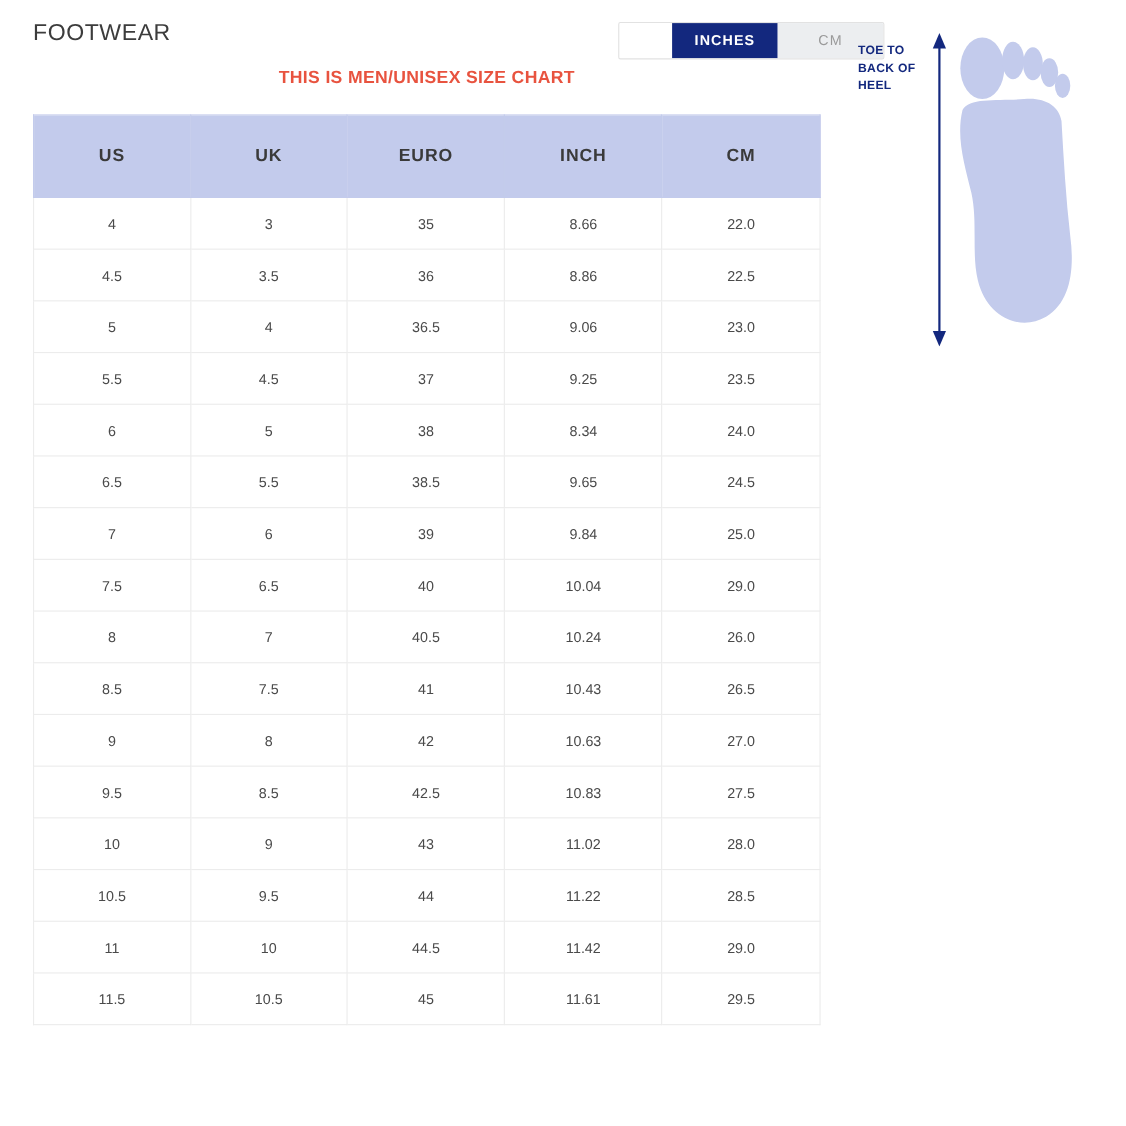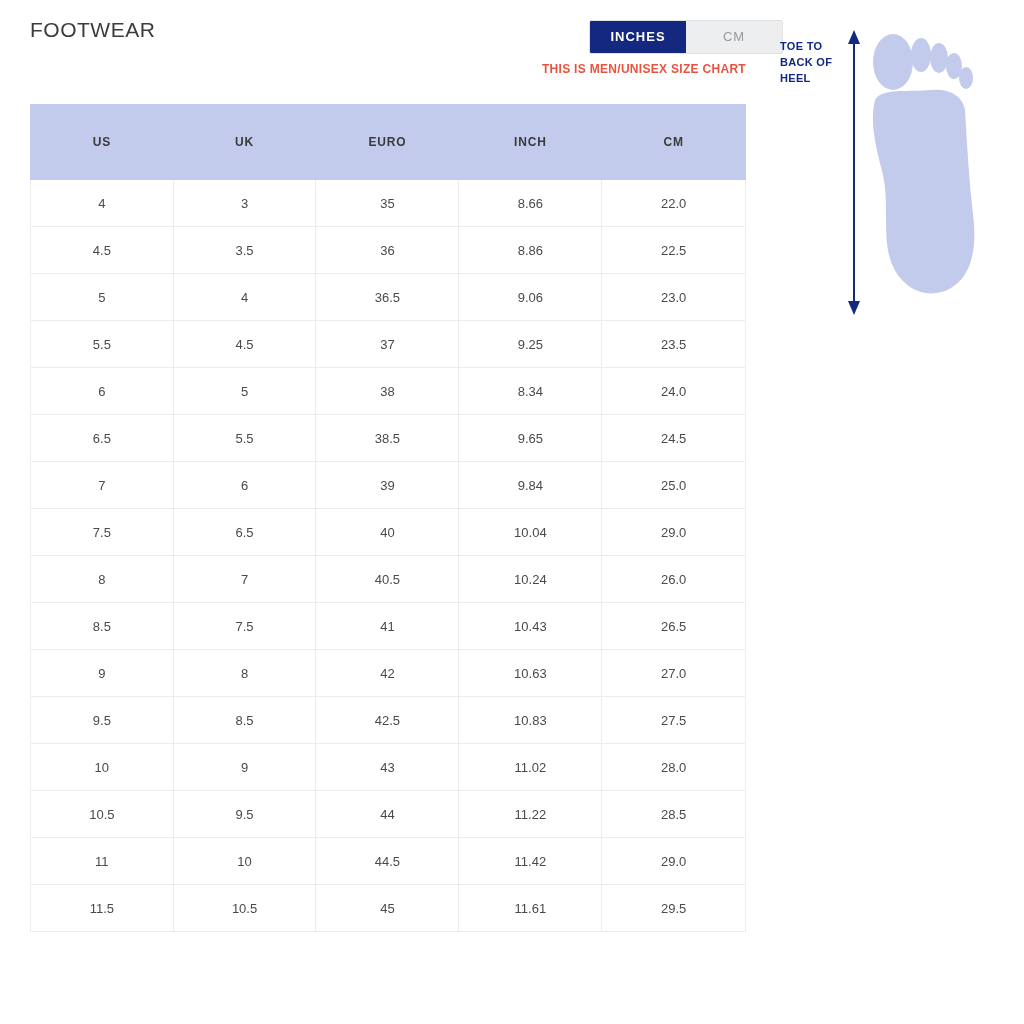--- a/index.html
+++ b/index.html
@@ -21,26 +21,27 @@
     position: absolute;
     left: 30px;
     top: 18px;
     font-size: 21px;
     letter-spacing: 0.5px;
     color: #3c3c3c;
     font-weight: 400;
   }
   .unit-toggle {
     position: absolute;
-    left: 589px;
+    left: 562px;
     top: 20px;
     display: flex;
     border: 1px solid #e2e2e2;
     border-radius: 2px;
     overflow: hidden;
+    padding-left: 48px;
   }
   .unit-btn {
     width: 96px;
     height: 32px;
     line-height: 32px;
     text-align: center;
     font-size: 13px;
     letter-spacing: 1px;
     font-weight: 600;
     cursor: pointer;
@@ -53,38 +54,38 @@
   .unit-btn.inactive {
     background: #eceef0;
     color: #9a9a9a;
     font-weight: 400;
   }
   .subtitle {
     position: absolute;
     left: 30px;
     top: 62px;
     width: 716px;
-    text-align: right;
+    text-align: center;
     color: #e8533f;
-    font-size: 12px;
+    font-size: 16px;
     font-weight: bold;
     letter-spacing: 0.3px;
   }
   table.size-table {
     position: absolute;
     left: 30px;
     top: 104px;
     width: 716px;
     border-collapse: collapse;
     font-size: 13px;
   }
   table.size-table th {
     background: #c3cbec;
     color: #3a3a3a;
-    font-size: 12px;
+    font-size: 16px;
     font-weight: bold;
     letter-spacing: 0.8px;
     height: 72px;
     border: 1px solid #c3cbec;
     text-align: center;
   }
   table.size-table td {
     height: 44px;
     text-align: center;
     border: 1px solid #ececec;

